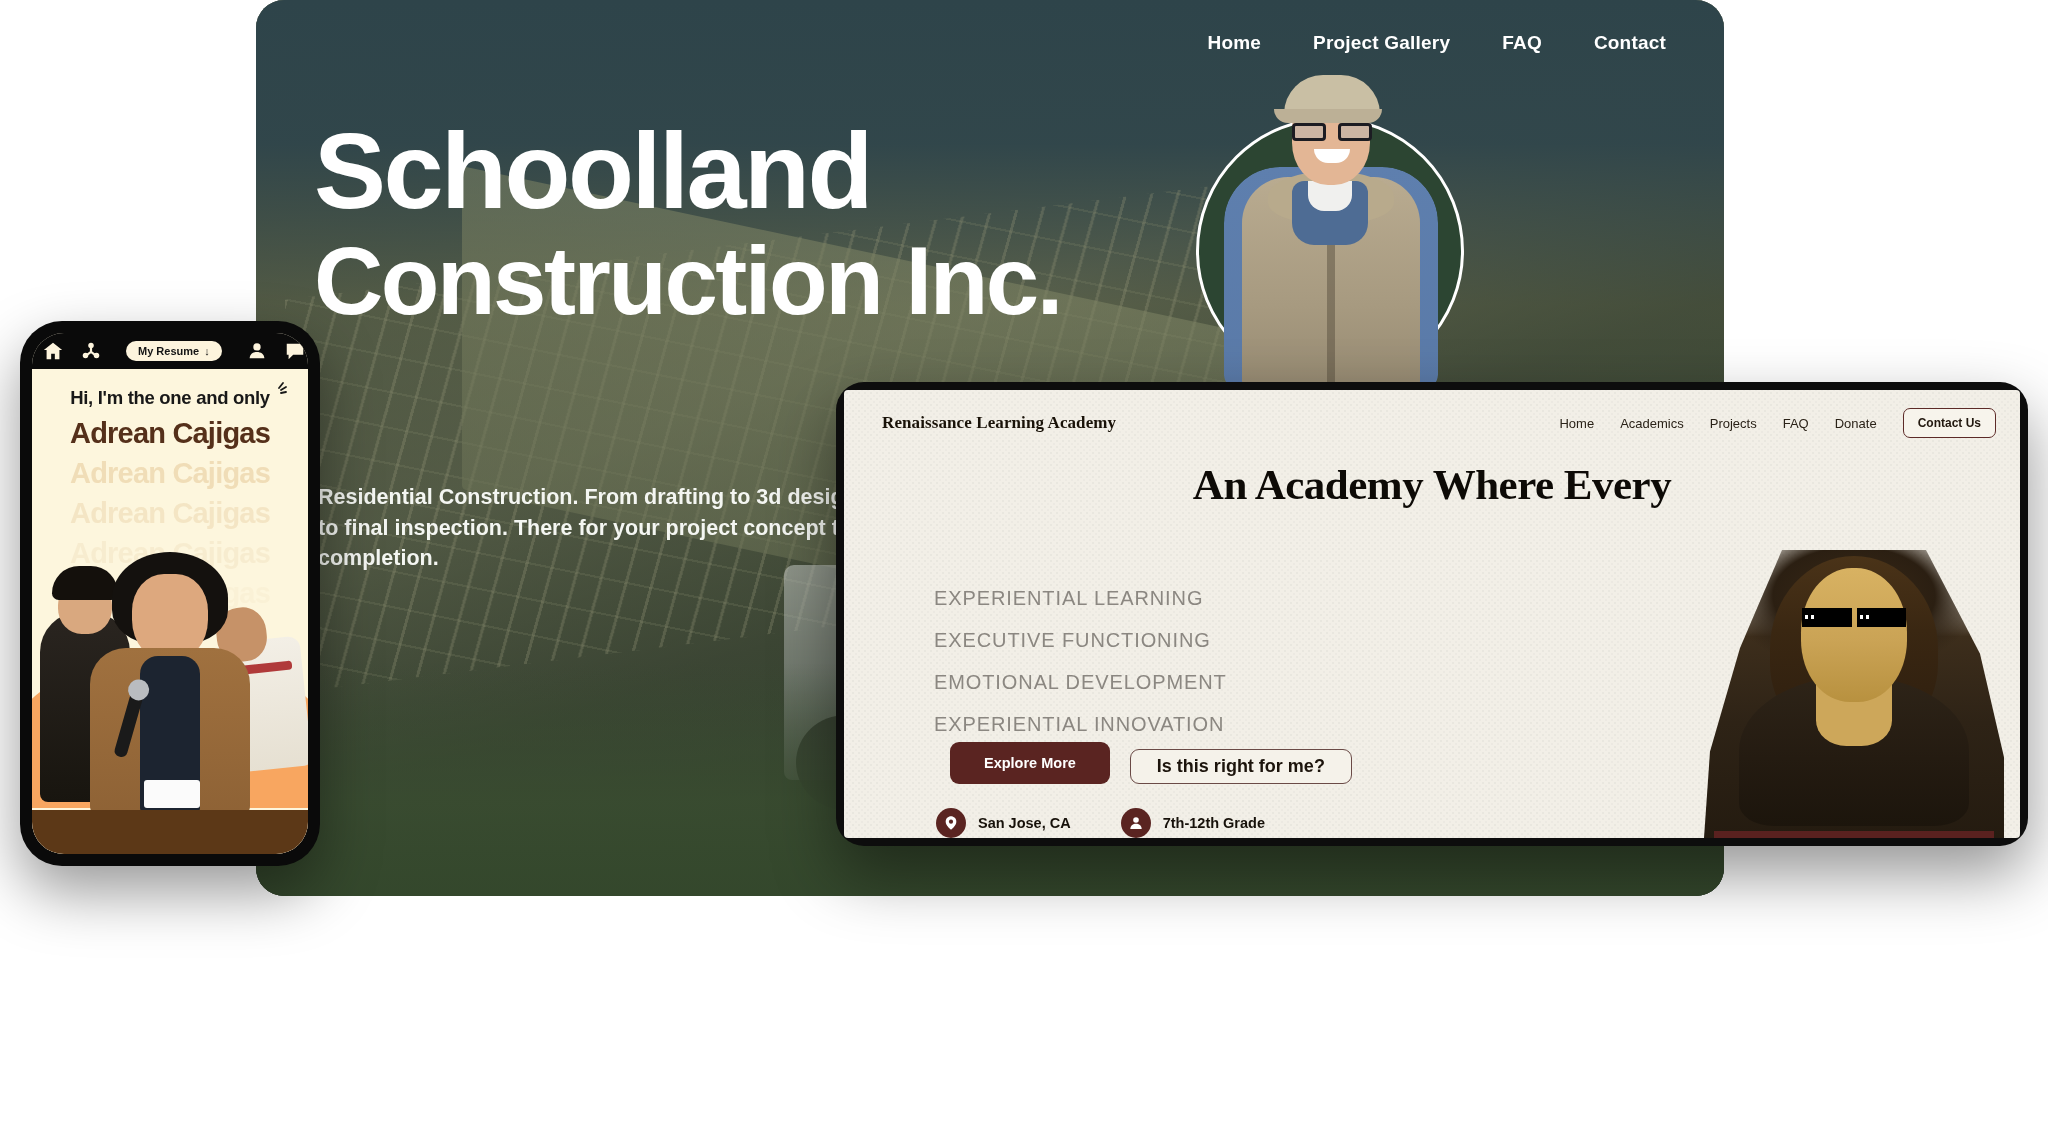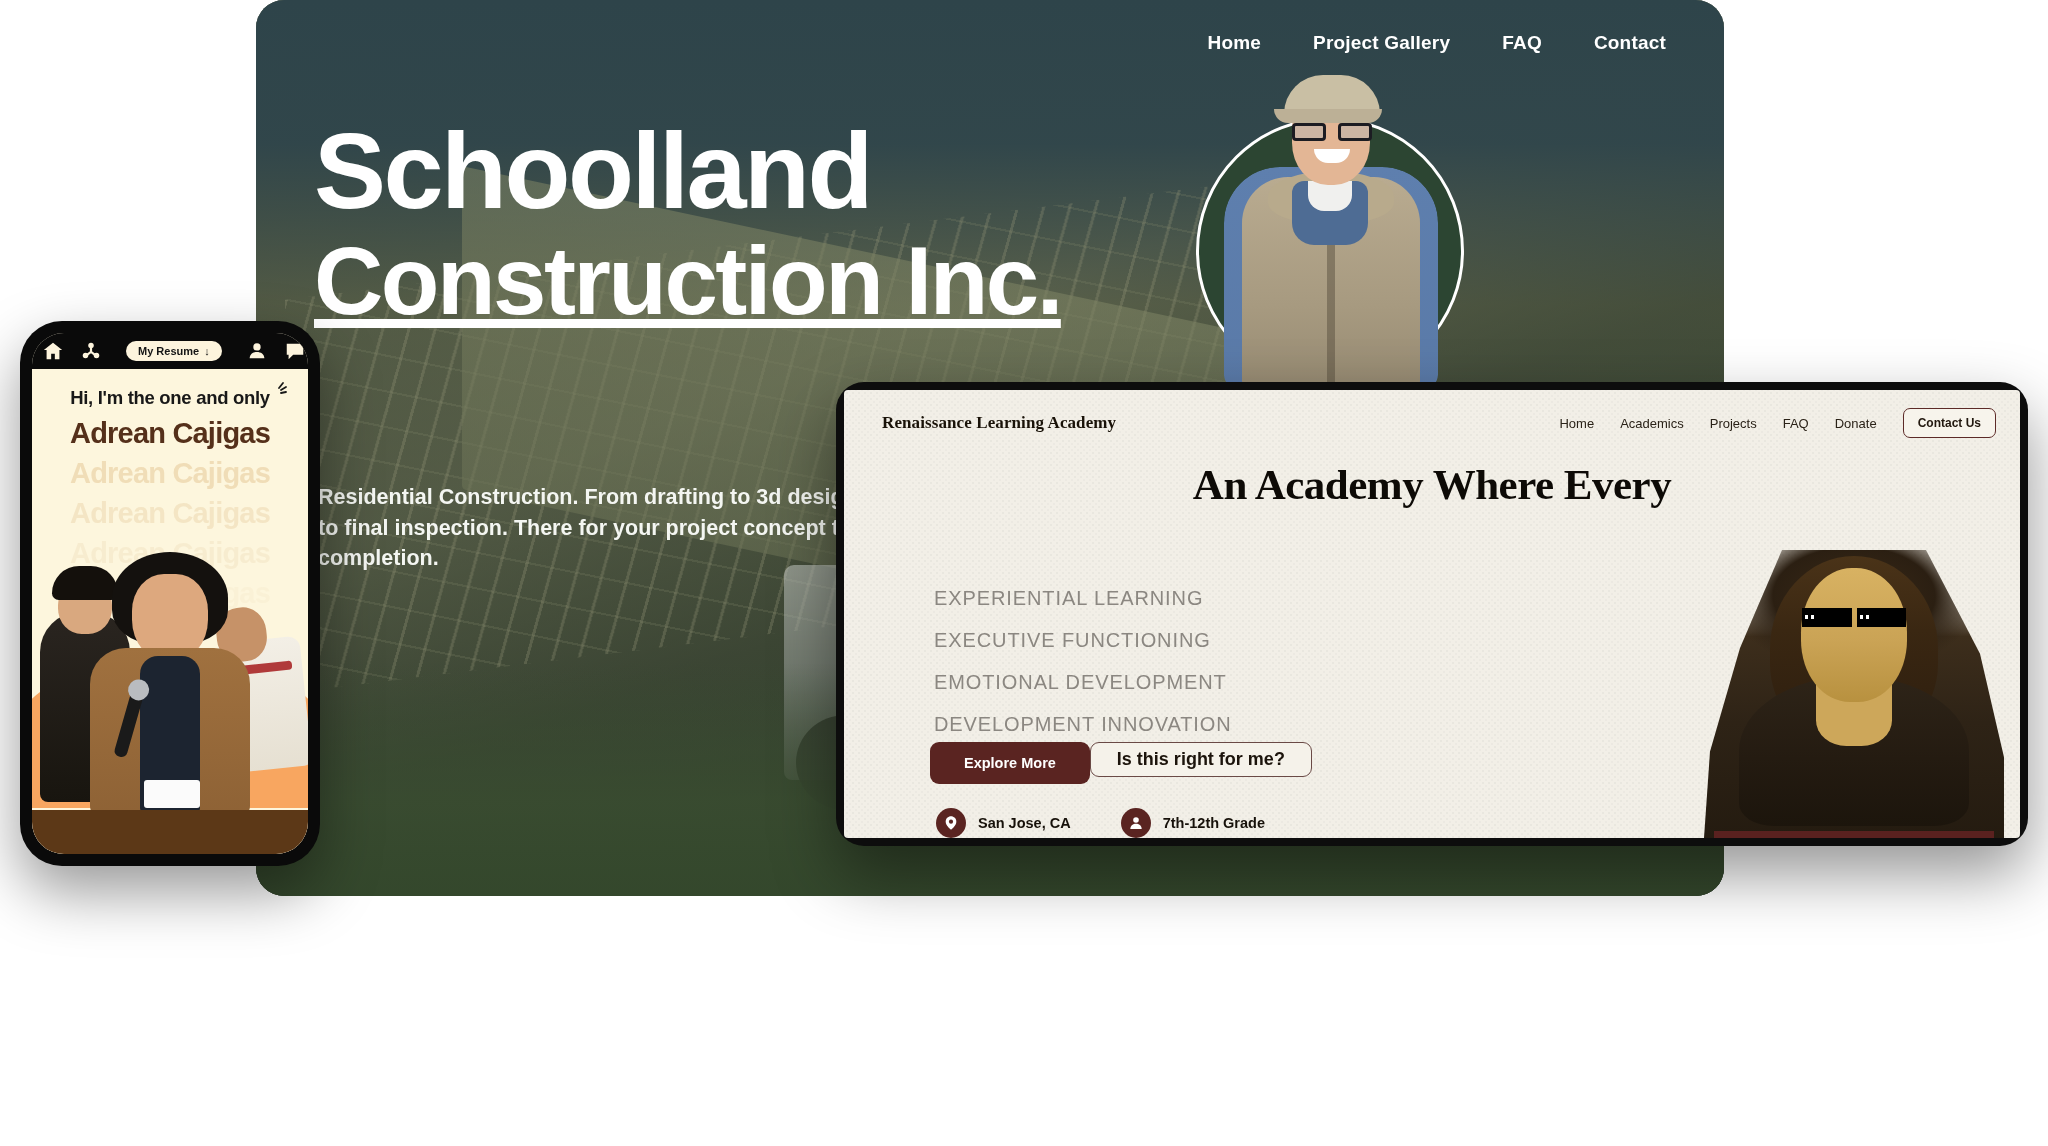--- a/index.html
+++ b/index.html
@@ -61,21 +61,21 @@
   }
   .hero-nav a {
     color: #ffffff; font-size: 19px; font-weight: 700; letter-spacing: .2px;
     text-decoration: none; padding: 6px 8px; white-space: nowrap;
   }
   .hero-title {
     position: absolute; left: 58px; top: 118px;
     color: #ffffff; font-weight: 800; letter-spacing: -2.5px; line-height: .98;
   }
   .hero-title .l1 { display:block; font-size: 108px; }
-  .hero-title .l2 { display:block; font-size: 96px; margin-top: 10px; text-decoration: underline; }
+  .hero-title .l2 { display:block; font-size: 96px; margin-top: 10px; }
   .hero-sub {
     position: absolute; left: 62px; top: 482px; width: 560px;
     color: #f4f6f2; font-size: 21.5px; font-weight: 700; line-height: 1.42;
   }
   .hero-portrait {
     position: absolute; left: 940px; top: 45px; width: 270px; height: 345px;
   }
   .portrait-circle{
     position:absolute; left:0; top:72px; width:268px; height:268px;
     border-radius:50%; background:#2c4532; border:3px solid #ffffff;
@@ -302,21 +302,21 @@
     font-family: "Liberation Serif", serif;
     font-weight: 700; font-size: 43px; line-height: 1.17; color: #0d0a06;
     letter-spacing: -.5px;
   }
   .ac-head span { display: block; }
   .ac-list { position: absolute; left: 90px; top: 197px; }
   .ac-list li {
     list-style: none; color: #8b8781; font-size: 20px; font-weight: 500;
     letter-spacing: .9px; margin-bottom: 19px;
   }
-  .ac-cta { position: absolute; left: 86px; top: 352px; display: flex; align-items: flex-start; }
+  .ac-cta { position: absolute; left: 106px; top: 352px; display: flex; gap: 20px; align-items: flex-end; }
   .btn-primary {
     background: #5a2421; color: #ffffff; border: none; border-radius: 9px;
     padding: 13px 34px; font-size: 14.5px; font-weight: 700; cursor: pointer;
     font-family: "Liberation Sans", sans-serif; white-space: nowrap;
   }
   .btn-outline {
     background: #f5f2ea; color: #1c140c; border: 1.6px solid #6a4a46; border-radius: 9px;
     padding: 6px 26px; font-size: 18px; font-weight: 700; cursor: pointer;
     font-family: "Liberation Sans", sans-serif; white-space: nowrap;
   }
@@ -497,21 +497,21 @@
       </header>
 
       <h2 class="ac-head">
         <span>An Academy Where Every</span>
       </h2>
 
       <ul class="ac-list">
         <li>EXPERIENTIAL LEARNING</li>
         <li>EXECUTIVE FUNCTIONING</li>
         <li>EMOTIONAL DEVELOPMENT</li>
-        <li>DEVELOPMENT INNOVATION</li>
+        <li>EXPERIENTIAL INNOVATION</li>
       </ul>
 
       <div class="ac-cta">
         <button class="btn-primary">Explore More</button>
         <button class="btn-outline">Is this right for me?</button>
       </div>
 
       <div class="ac-meta">
         <div class="meta-item">
           <span class="meta-circle">

